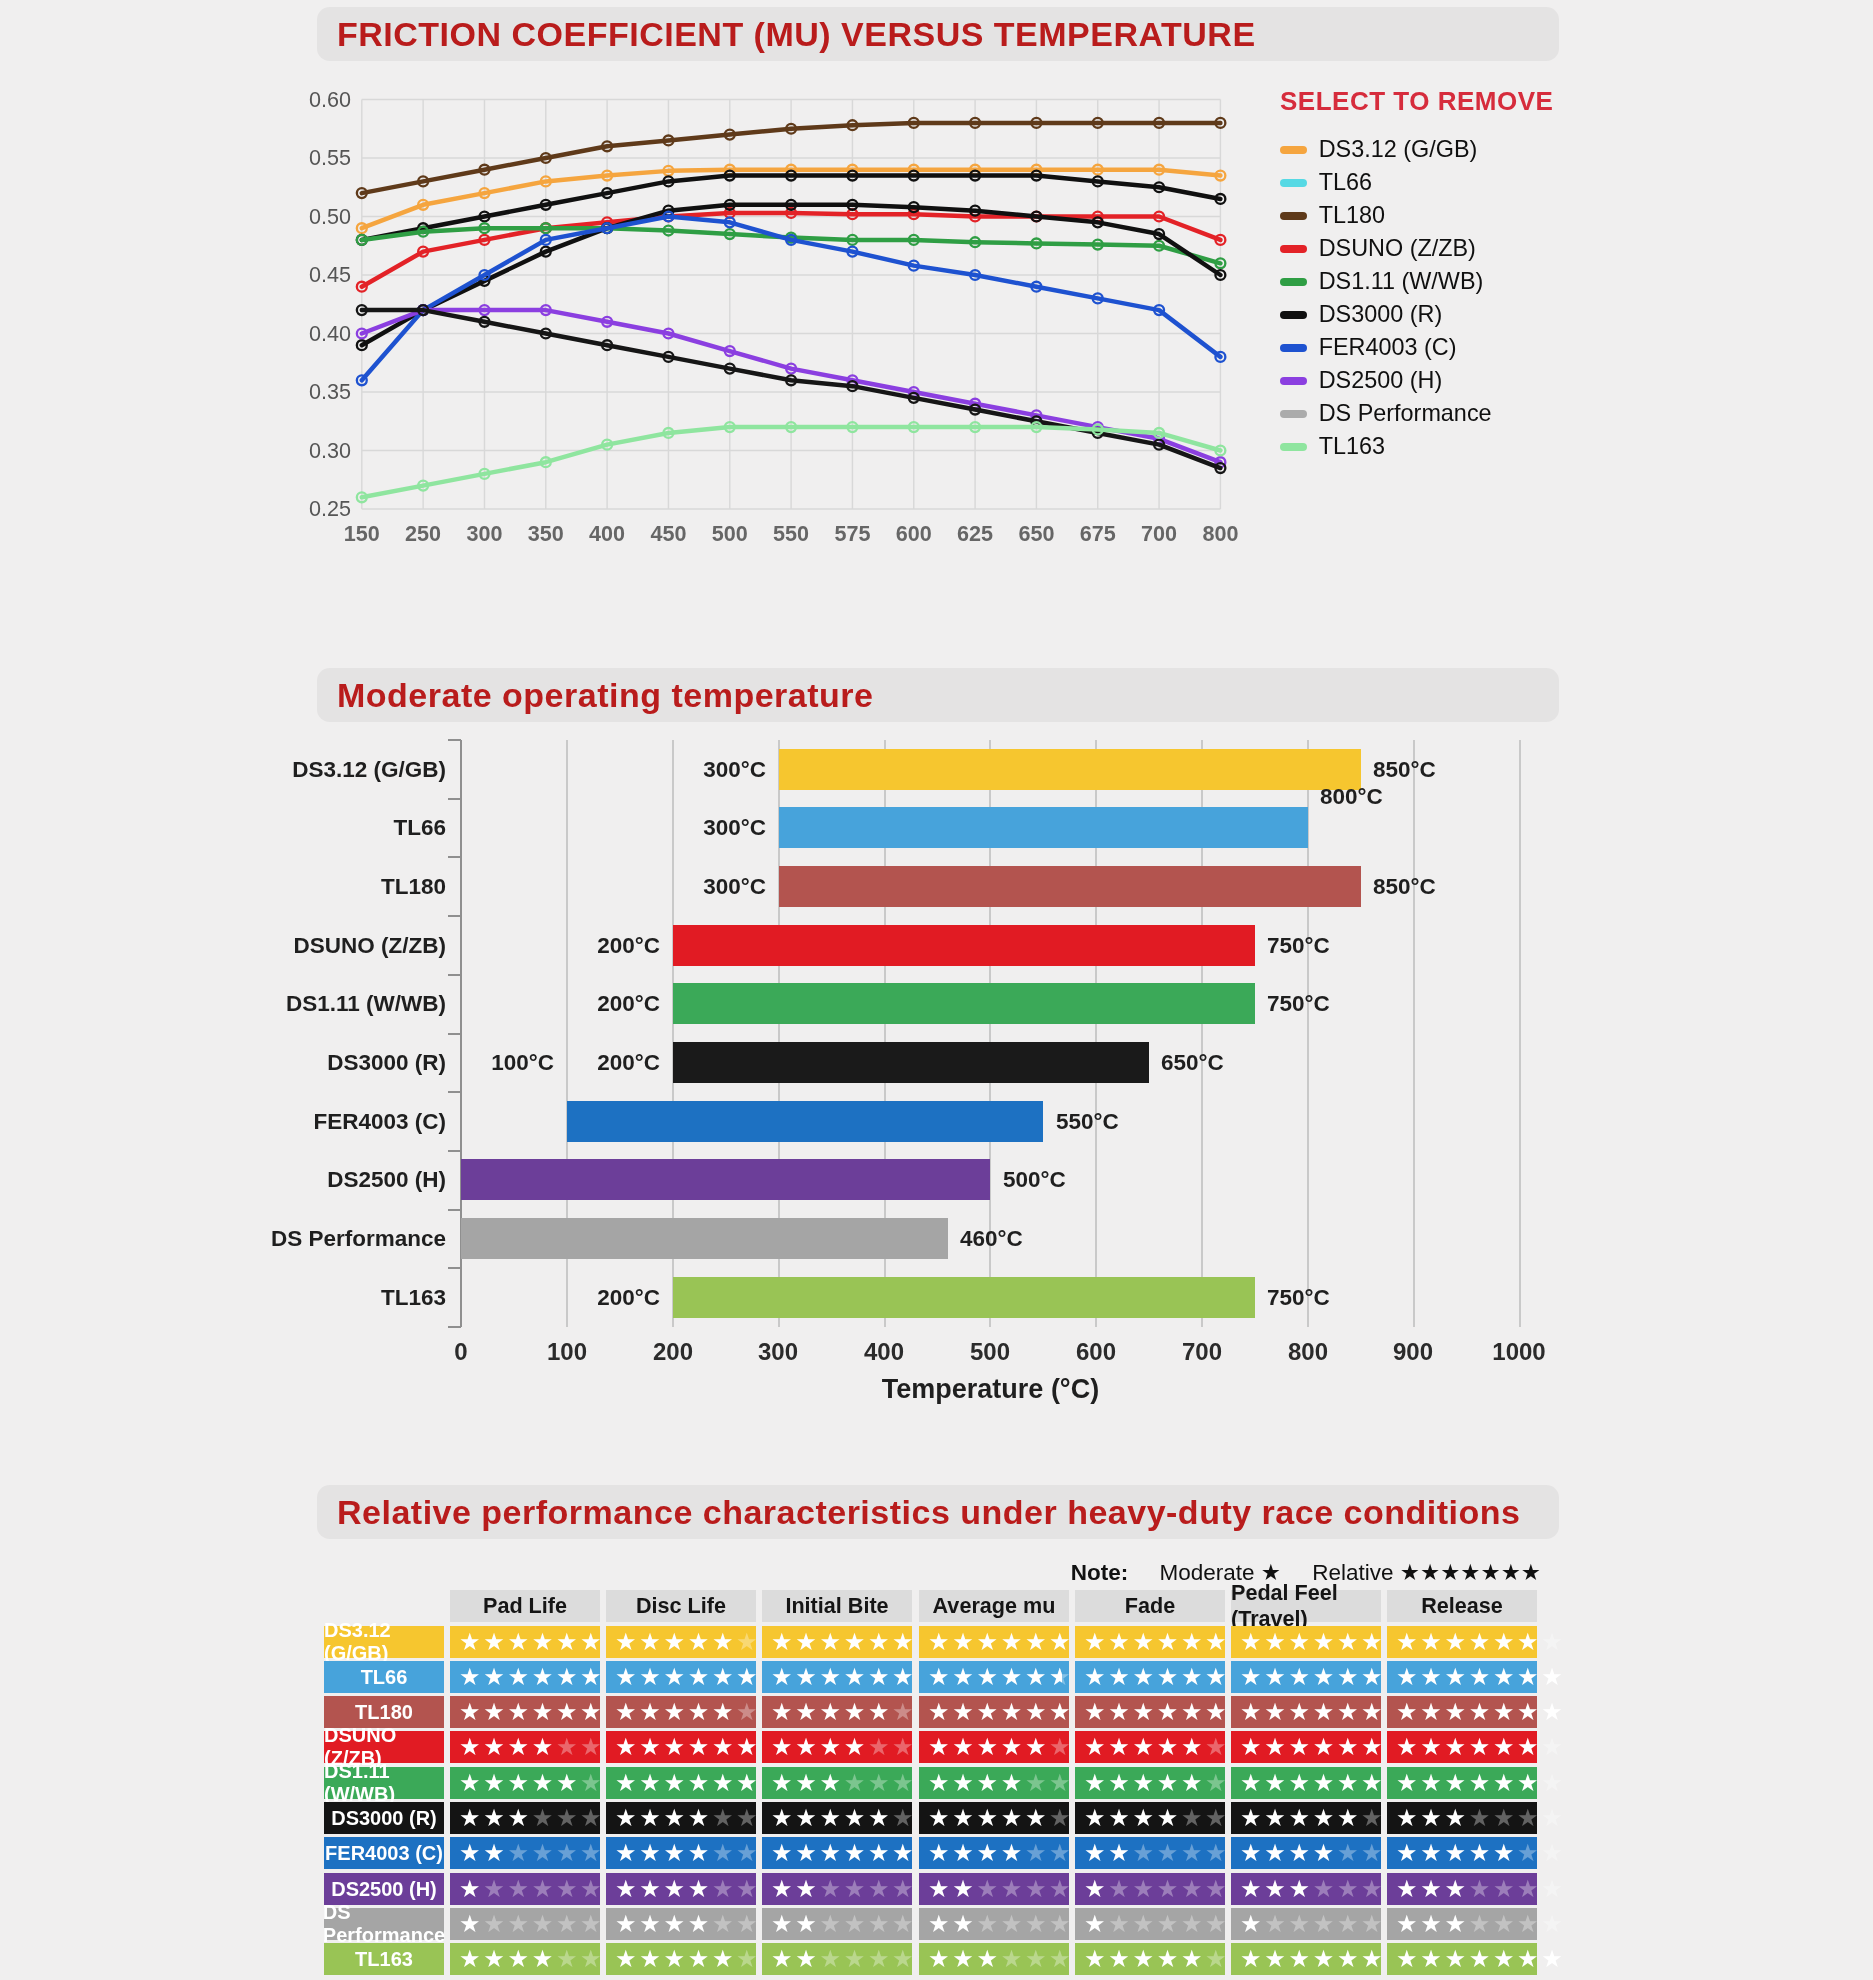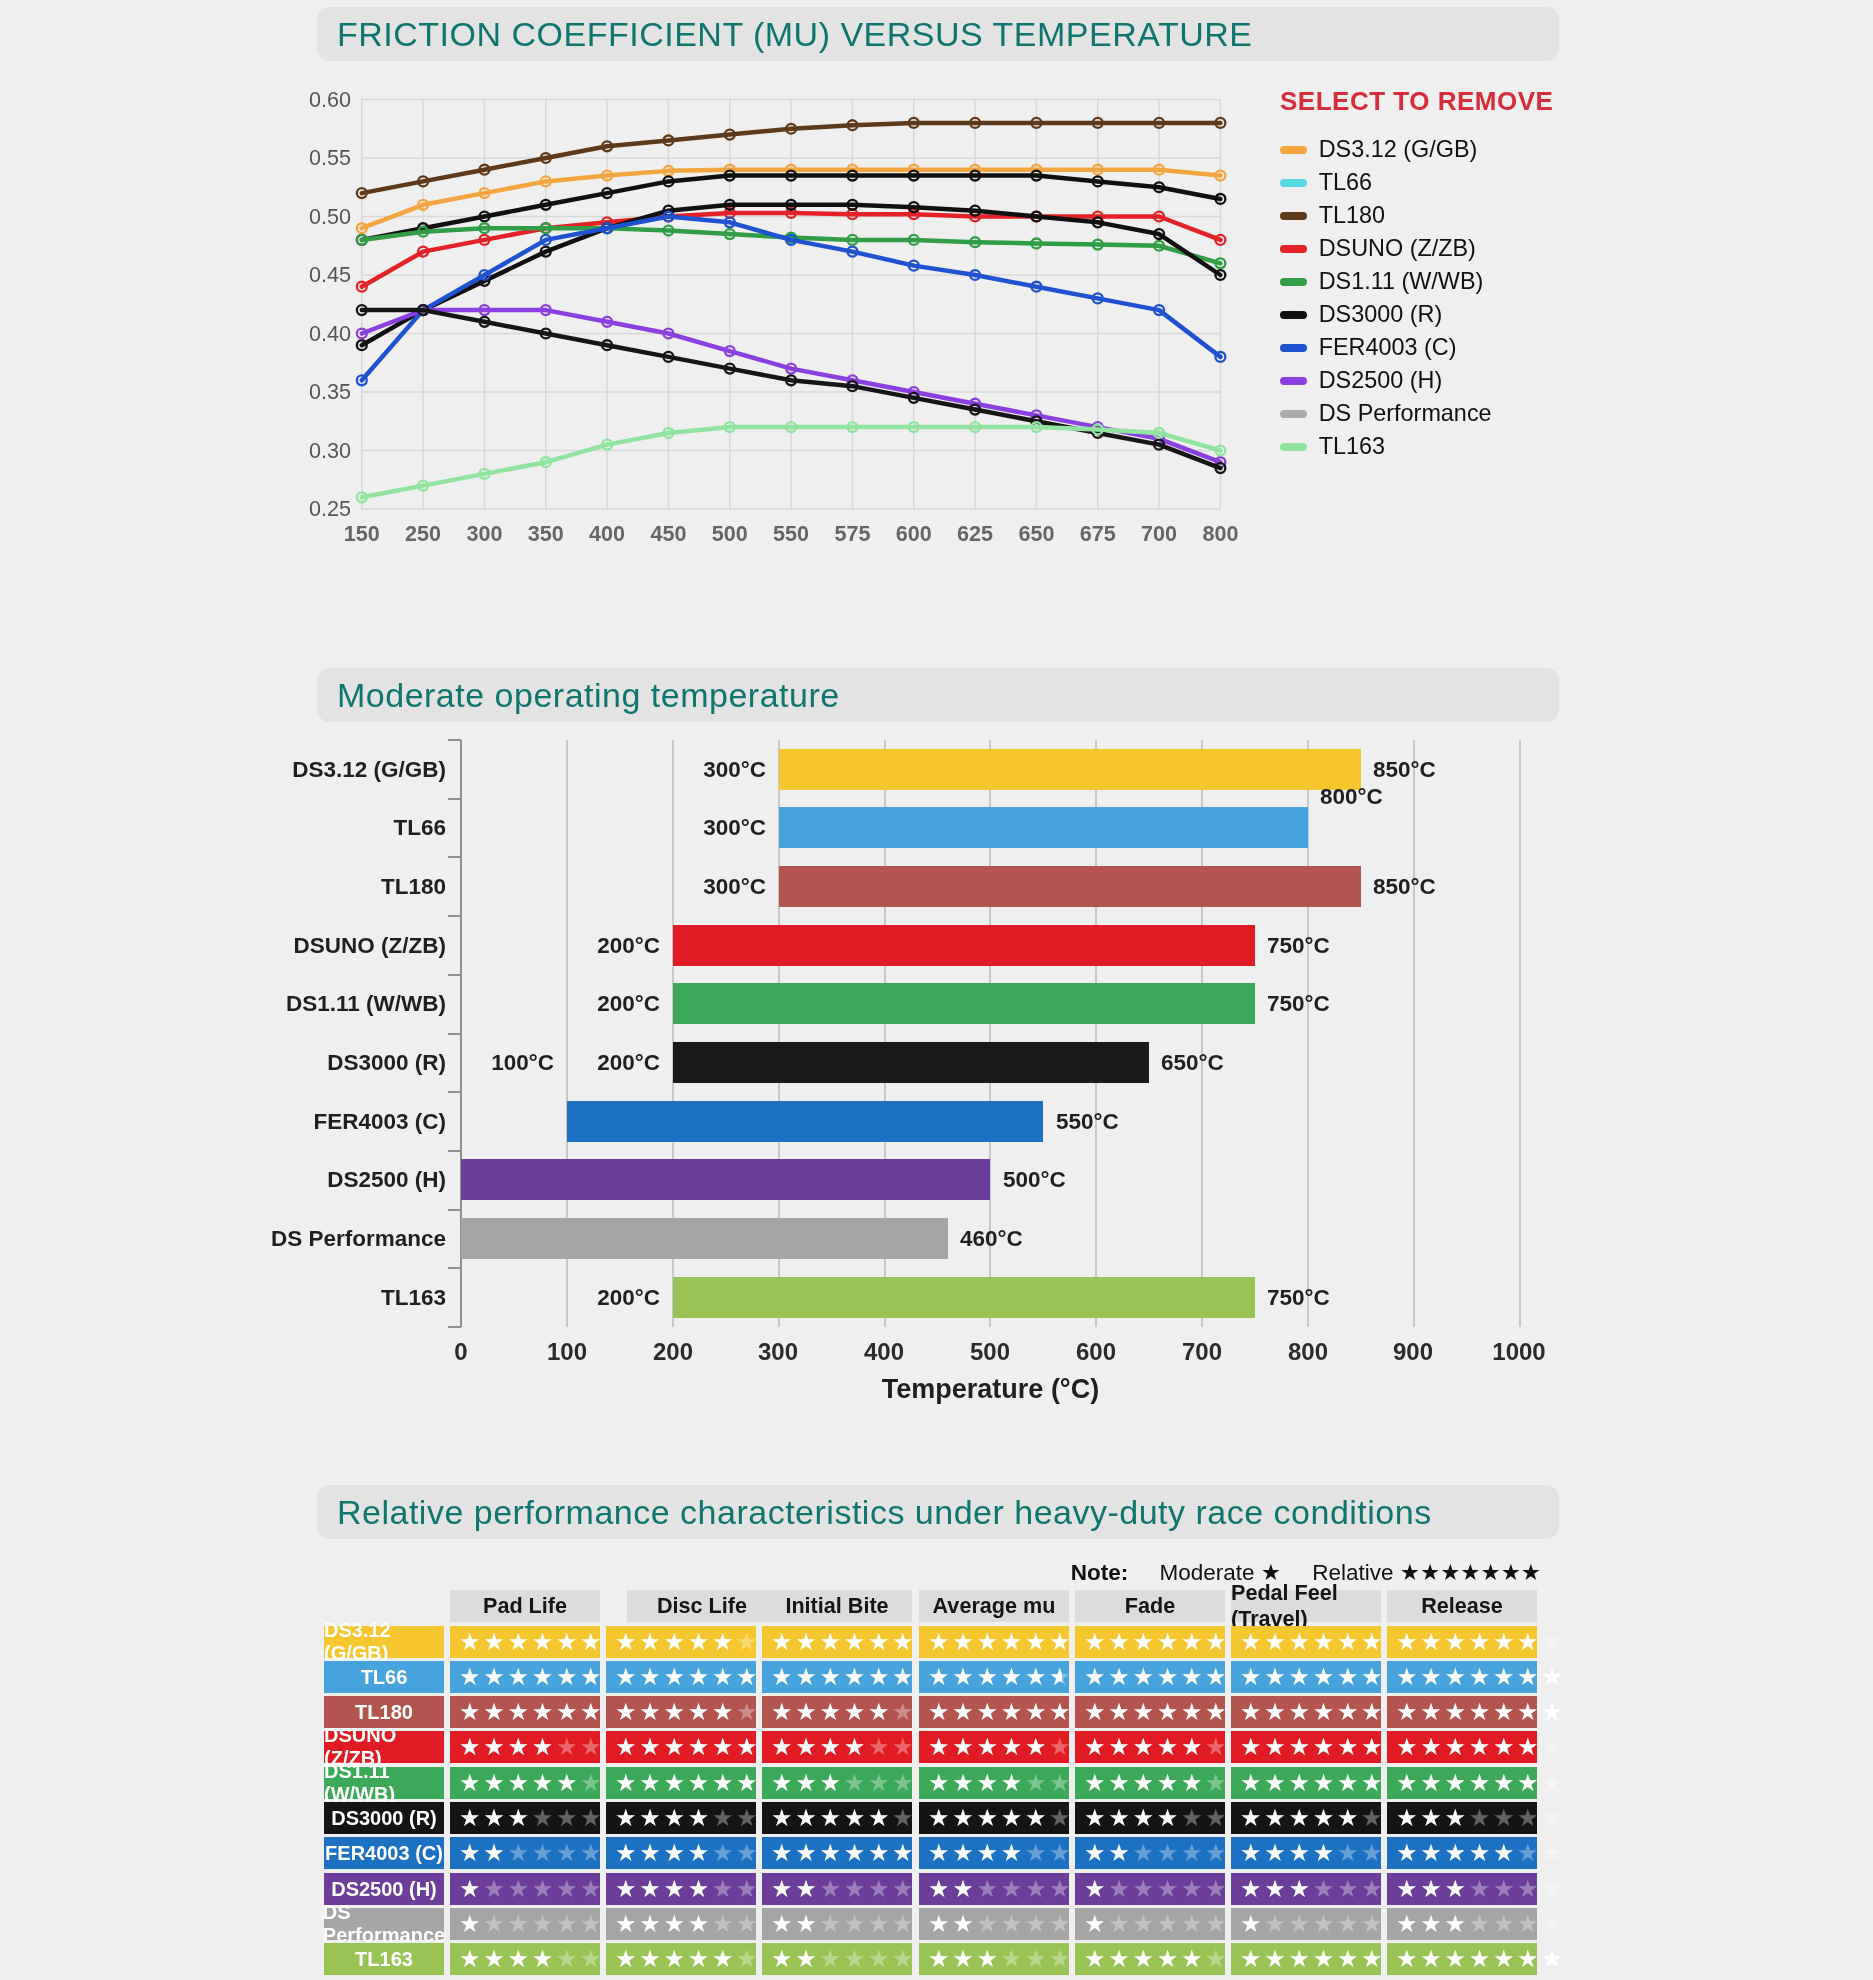--- a/index.html
+++ b/index.html
@@ -8,21 +8,21 @@
     background:#f0efef;
     font-family:"Liberation Sans", sans-serif;
     color:#1a1a1a;
   }
   .banner{
     position:absolute;left:317px;width:1242px;height:54px;
     background:#e4e3e3;border-radius:12.6px;
     display:flex;align-items:center;padding-left:20px;box-sizing:border-box;
   }
   .banner .t{
-    color:#0f766e;font-weight:normal;font-size:34px;letter-spacing:0.5px;
+    color:#b91c1c;font-weight:bold;font-size:34px;letter-spacing:0.5px;
   }
   #banner1{top:7.2px;}
   #banner2{top:668px;}
   #banner3{top:1485px;}
 
   
   #line-chart{position:absolute;left:297px;top:77px;}
   #legend{position:absolute;left:1280px;top:86px;width:288px;}
   #legend .lt{color:#d62c3c;font-weight:bold;font-size:26px;letter-spacing:0.5px;margin-bottom:16px;}
   .leg-item{display:flex;align-items:center;height:33px;cursor:pointer;}
@@ -439,21 +439,21 @@
     <span>★</span>
   </span>
   <span class="seg">
     <span>Relative</span>
     <span>★★★★★★★</span>
   </span>
 </div>
 
 <div id="perf-table">
     <div class="th" style="left: 450px; top: 1590px; width: 150px;">Pad Life</div>
-    <div class="th" style="left: 627px; top: 1590px; width: 150px; text-align: center;">Disc Life</div>
+    <div class="th" style="left: 606px; top: 1590px; width: 150px; text-align: center;">Disc Life</div>
     <div class="th" style="left: 762px; top: 1590px; width: 150px;">Initial Bite</div>
     <div class="th" style="left: 919px; top: 1590px; width: 150px;">Average mu</div>
     <div class="th" style="left: 1075px; top: 1590px; width: 150px;">Fade</div>
     <div class="th" style="left: 1231px; top: 1590px; width: 150px;">Pedal Feel (Travel)</div>
     <div class="th" style="left: 1387px; top: 1590px; width: 150px;">Release</div>
     <div class="row-label" style="left: 324px; top: 1626px; width: 120px; background: rgb(246, 198, 47);">DS3.12 (G/GB)</div>
     <div class="star-cell" style="left: 450px; top: 1626px; width: 150px; background: rgb(246, 198, 47);">
       <span class="lit">★</span>
       <span class="lit">★</span>
       <span class="lit">★</span>

